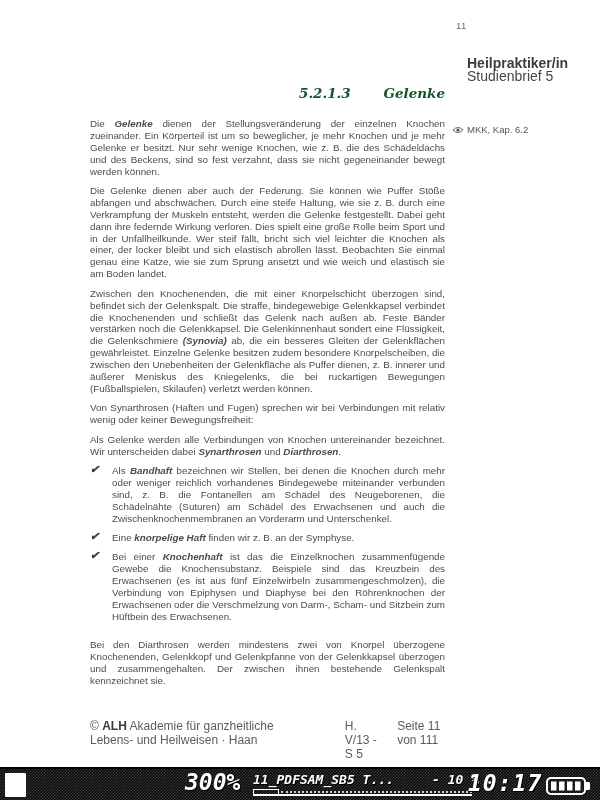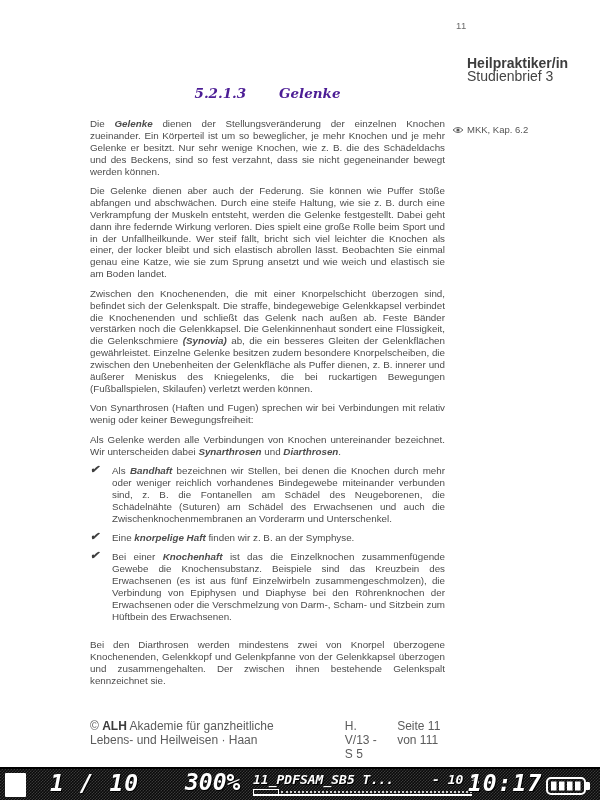--- a/index.html
+++ b/index.html
@@ -25,22 +25,22 @@
     display:flex; align-items:center; gap:3px; width:130px;
   }
   .marginnote svg { display:block; }
   .content {
     position:absolute; left:90px; top:88px; width:355px;
     font-size:9.8px; line-height:11.9px; text-align:justify; color:#4c4c4c;
   }
   h1.heading {
     font-family:"DejaVu Serif", serif;
     font-style:italic; font-weight:bold;
-    font-size:13.5px; color:#4c1d95;
-    margin-bottom:18px; text-align:center;
+    font-size:13.5px; color:#14532d;
+    margin-bottom:18px; text-align:right;
   }
   h1.heading .num { margin-right:28px; }
   .content p { margin-bottom:7.5px; }
   .em { font-weight:bold; font-style:italic; }
   ul.checks { list-style:none; margin:2px 0 8px 0; }
   ul.checks li { position:relative; padding-left:22px; margin-bottom:7.5px; }
   ul.checks li .chk {
     position:absolute; left:0; top:-1px; font-size:11px; color:#3f3f3f;
     font-style:italic; font-weight:bold;
   }
@@ -113,21 +113,21 @@
 </style>
 </head>
 <body>
 
 <div class="page">
 
   <div class="pagenum">11</div>
 
   <div class="courseblock">
     <div class="t">Heilpraktiker/in</div>
-    <div>Studienbrief 3</div>
+    <div>Studienbrief 5</div>
   </div>
 
   <div class="marginnote">
     <span>
       <svg width="12" height="8" viewBox="0 0 12 8">
         <path d="M1 4 Q6 -1 11 4 Q6 9 1 4 Z" fill="none" stroke="#555" stroke-width="0.9"></path>
         <circle cx="6" cy="4" r="1.6" fill="#555"></circle>
       </svg>
     </span>
     <span>MKK, Kap. 6.2</span>
@@ -171,21 +171,20 @@
     </div>
     <div class="right">
       <span>H. V/13 - S 5</span>
       <span>Seite 11 von 111</span>
     </div>
   </div>
 </div>
 
 <div class="statusbar">
   <div class="sb-block"></div>
-  <div class="sb-pages">1 / 10</div>
   <div class="sb-zoom">300%</div>
   <div class="sb-file">11_PDFSAM_SB5 T...</div>
   <div class="sb-pct">- 10 %</div>
   <div class="sb-progress">
     <div class="line"></div>
     <div class="dots"></div>
     <div class="thumb"></div>
   </div>
   <div class="sb-time">10:17</div>
   <div class="sb-batt">

